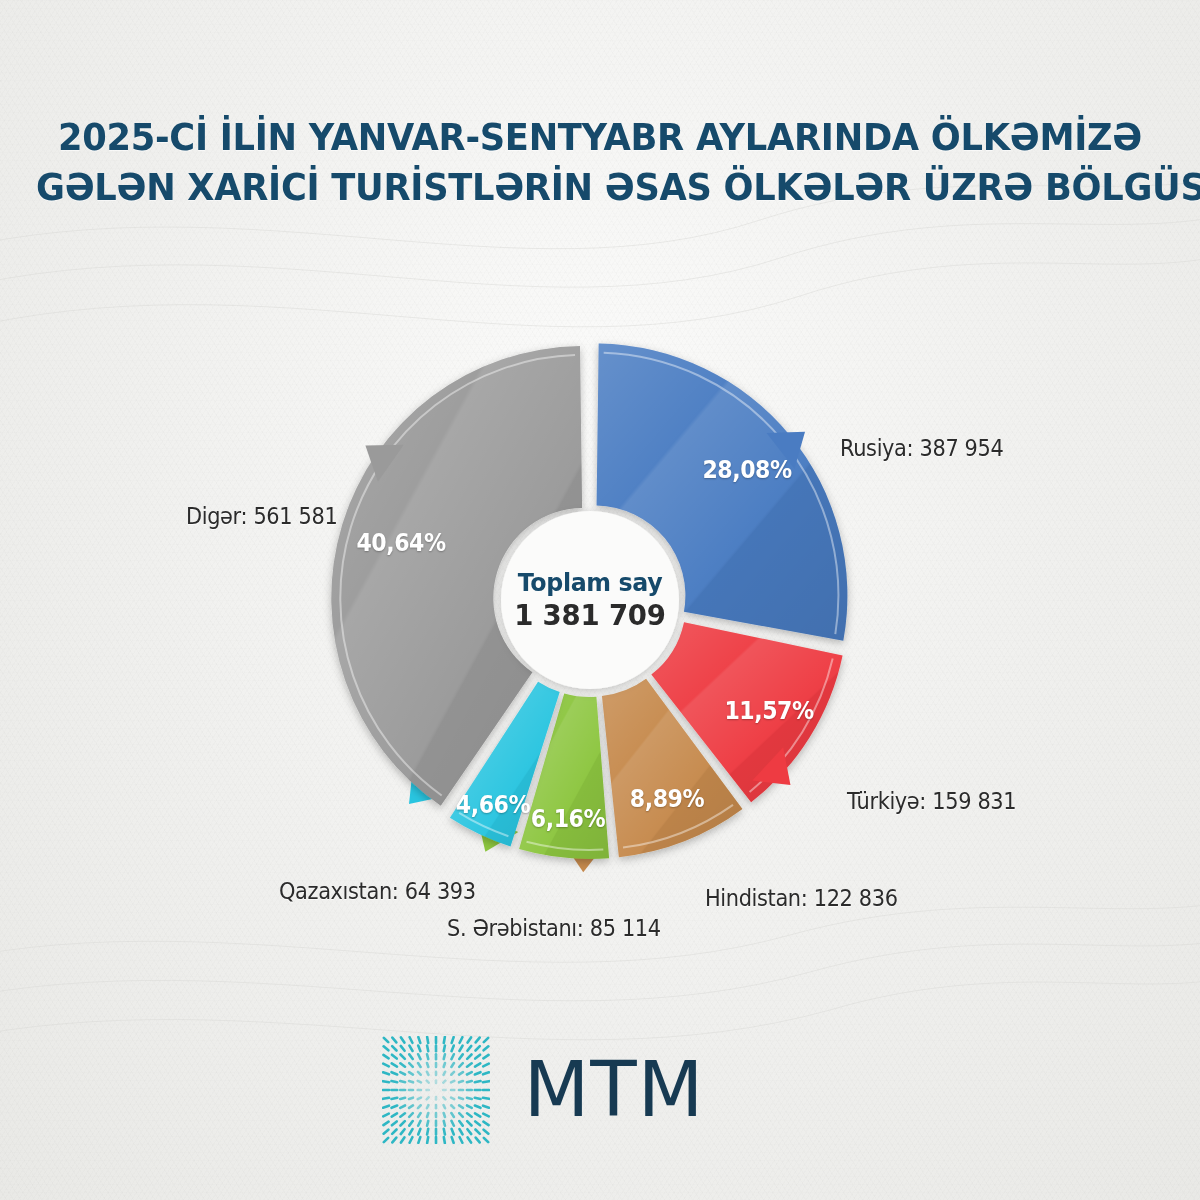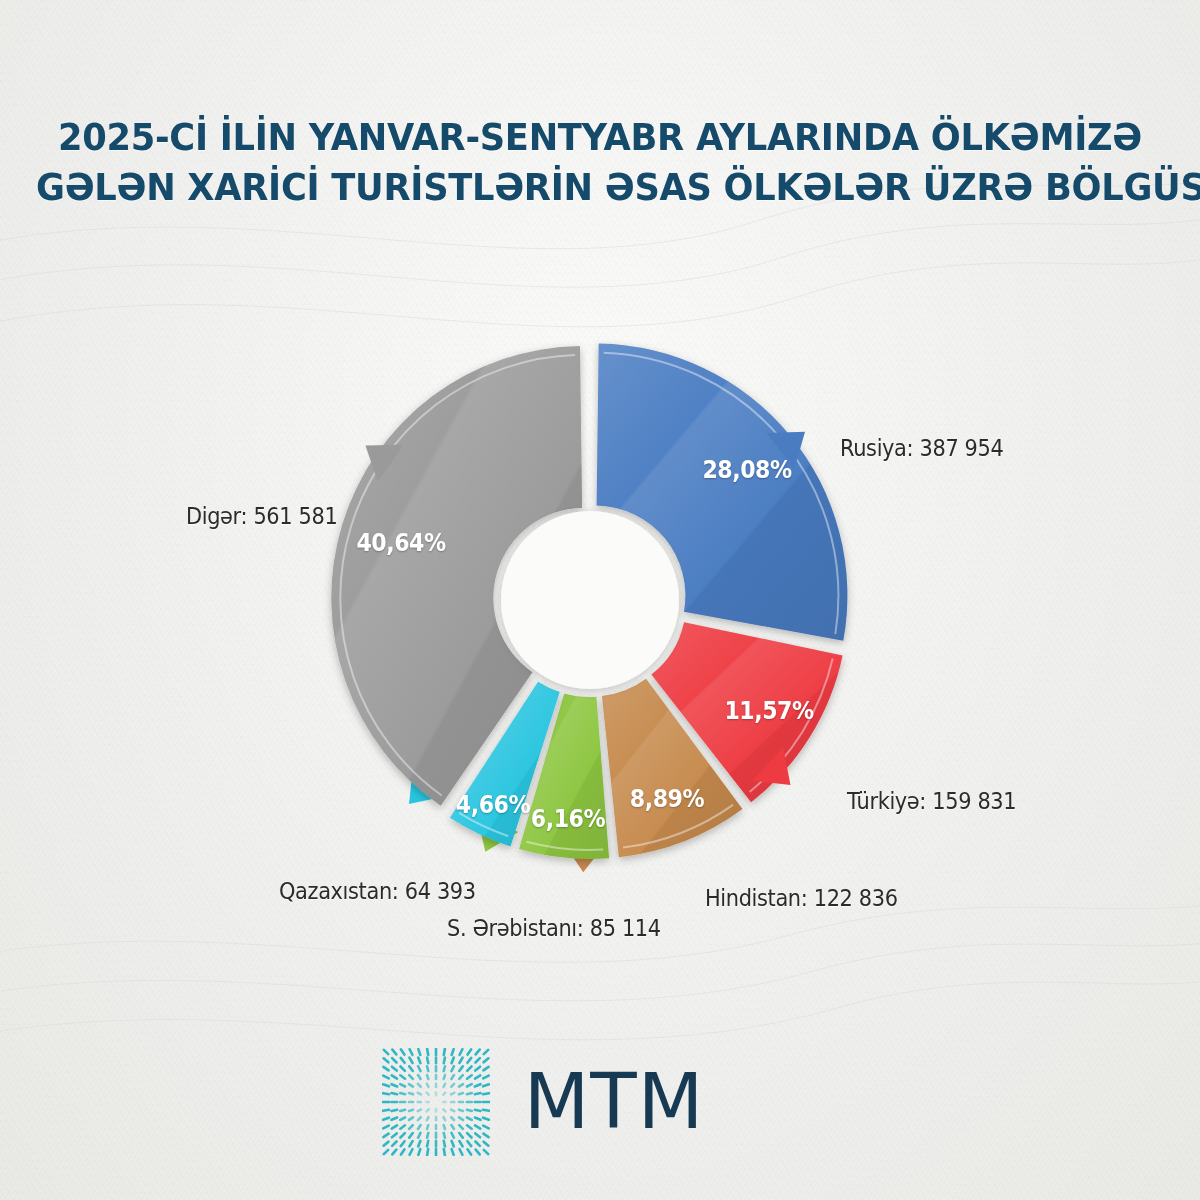--- a/index.html
+++ b/index.html
@@ -89,21 +89,21 @@
     font-family:"DejaVu Sans", sans-serif;
     font-weight:bold;
     font-size:29px;
     letter-spacing:-0.2px;
     transform:scaleX(.95);
     line-height:34px;
   }
 
   
   #logo{
-    position:absolute; left:0; bottom:44px; width:1086px;
+    position:absolute; left:0; bottom:56px; width:1086px;
     display:flex; align-items:center; justify-content:center; gap:34px;
   }
   #logo-mark{ display:block; }
   #logo-word{
     color:#173a52;
     font-family:"DejaVu Sans", sans-serif;
     font-size:76px;
     font-weight:400;
     letter-spacing:1px;
     line-height:76px;
@@ -182,20 +182,24 @@
         <path d="M 440.7618860982976 555.7853953689078 A 252 252 0 0 1 580.0018827556751 95.99275356863558
              L 582.1223972382329 257.9788746356247 A 90 90 0 0 0 532.3938270034553 422.1905324214362 Z" fill="#9a9a9a" filter="url(#wedgeShadow)"></path>
         <path d="M 440.7618860982976 555.7853953689078 A 252 252 0 0 1 580.0018827556751 95.99275356863558
              L 582.1223972382329 257.9788746356247 A 90 90 0 0 0 532.3938270034553 422.1905324214362 Z" fill="url(#sheen)"></path>
         <path d="M 441.6859945090681 545.4410173250684 A 243 243 0 0 1 575.0318146676271 105.11188492358883" fill="none" stroke="rgba(255,255,255,0.42)" stroke-width="2"></path>
         <path d="M 365.4060170587821 195.39983204790715 L 377.8965165978376 231.75920393286714 L 403.84465295804665 194.70142471136205 Z" fill="#9a9a9a"></path>
       </g>
     <circle id="hub-circle" cx="590" cy="350" r="89" fill="#fbfbfa" filter="url(#hubShadow)"></circle>
   </svg>
 
+  <div id="center-hub" style="left:590px; top:350px;">
+    <div id="center-title">Toplam say</div>
+    <div id="center-value">1 381 709</div>
+  </div>
 
   <div id="pct-layer">
       <div class="slice-pct" style="left: 747.449px; top: 220.412px;">28,08%</div>
       <div class="slice-pct" style="left: 768.596px; top: 461.227px;">11,57%</div>
       <div class="slice-pct" style="left: 667.459px; top: 549.103px;">8,89%</div>
       <div class="slice-pct" style="left: 567.633px; top: 568.981px;">6,16%</div>
       <div class="slice-pct" style="left: 493.132px; top: 554.852px;">4,66%</div>
       <div class="slice-pct" style="left: 401.035px; top: 292.775px;">40,64%</div>
     </div>
   <div id="label-layer">

